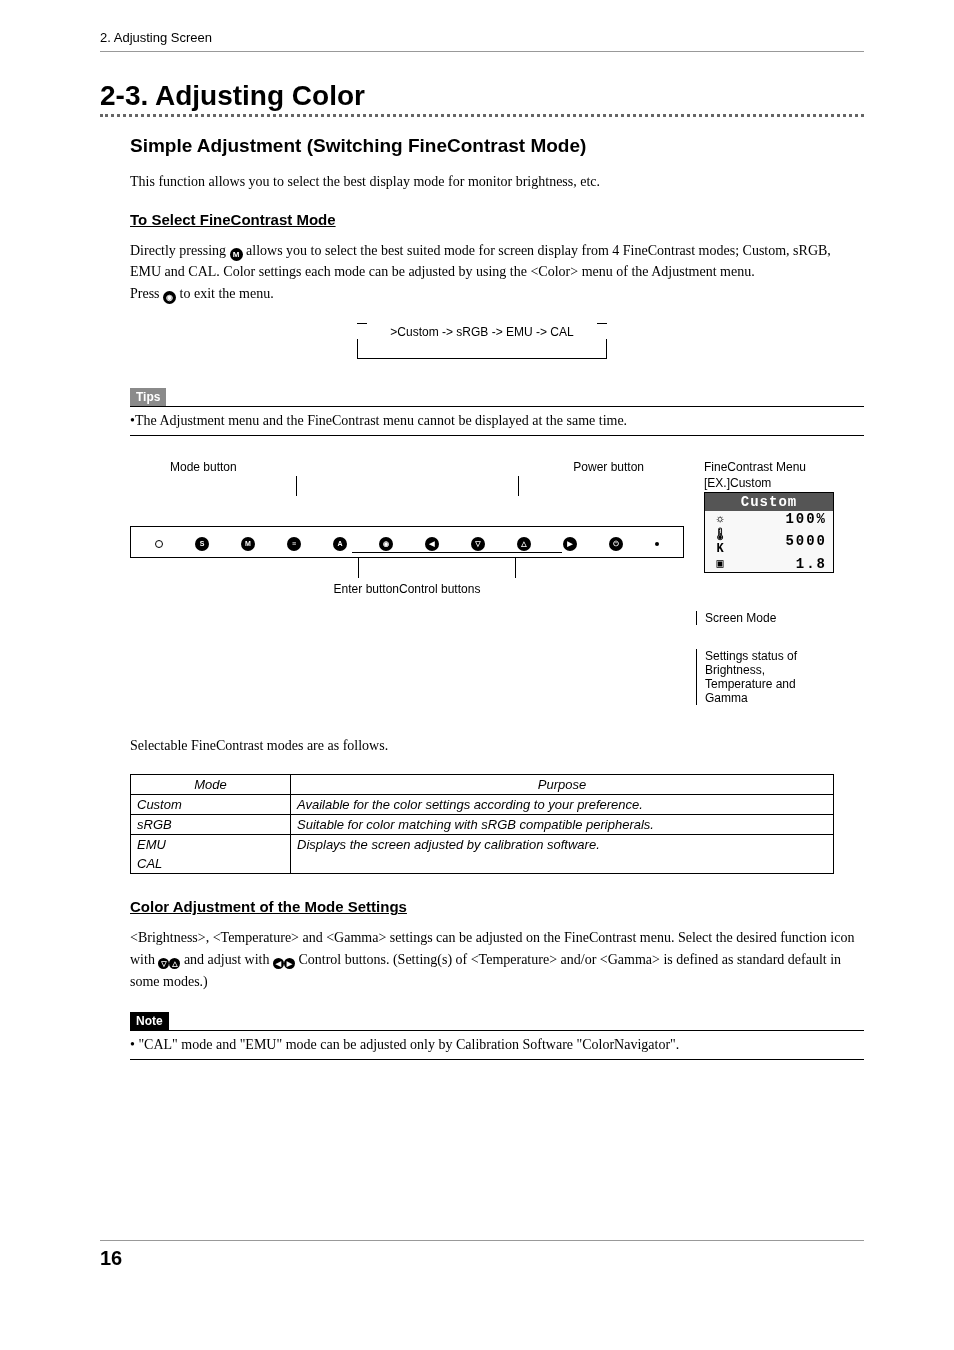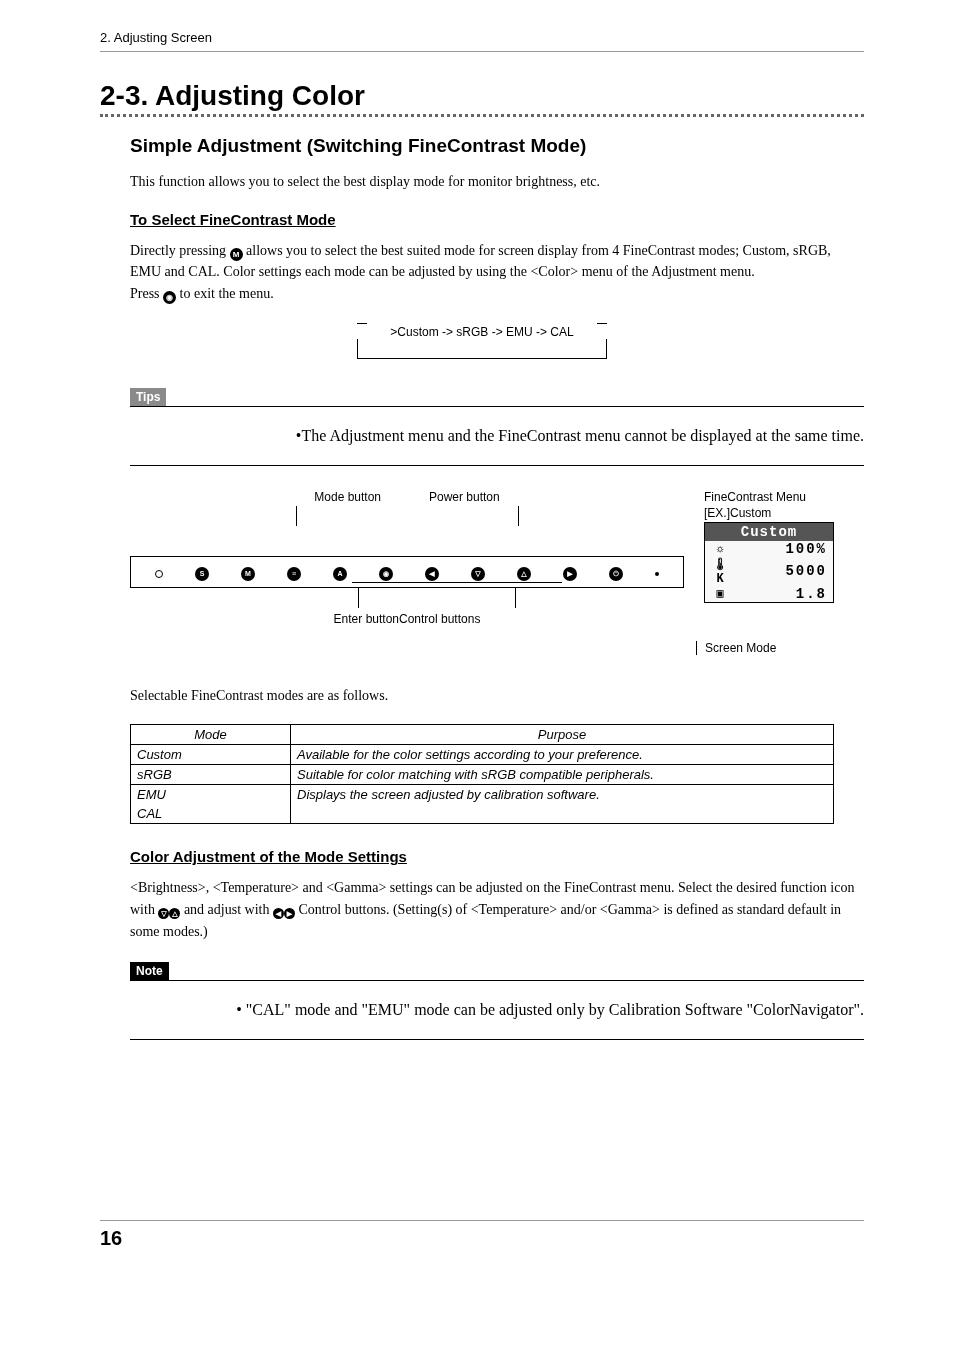--- a/index.html
+++ b/index.html
@@ -101,24 +101,23 @@
     color: #fff;
     padding: 2px 6px;
     margin-left: 30px;
   }
   .tips-tag { background: #8a8a8a; }
   .note-tag { background: #000; }
   .tips-block, .note-block {
     margin-left: 30px;
     border-top: 1px solid #000;
     border-bottom: 1px solid #000;
-    padding: 20px 0;
-    font-size: 16px;
+    padding: 6px 0;
+    font-size: 14px;
     margin-bottom: 24px;
-    text-align: right;
   }
   
   .diagram {
     margin: 0 30px 30px 30px;
     display: flex;
     gap: 20px;
     align-items: flex-start;
     font-family: Arial, sans-serif;
     font-size: 12px;
   }
@@ -135,21 +134,21 @@
   .btn-panel .led { width:8px; height:8px; border:1px solid #000; border-radius:50%; }
   .btn-panel .dot { width:4px; height:4px; background:#000; border-radius:50%; }
   .btn-panel .btn {
     width:14px; height:14px; border-radius:50%; background:#000; color:#fff;
     font-size:7px; font-family:Arial,sans-serif; font-weight:bold;
     display:flex; align-items:center; justify-content:center;
   }
   .btn-panel::after {
     content:""; position:absolute; left:40%; right:22%; bottom:4px; border-bottom:1px solid #000;
   }
-  .diag-labels-top { display:flex; justify-content:center; margin:0 40px 2px 40px;gap:48px;}
+  .diag-labels-top { display:flex; justify-content:space-between; margin:0 40px 2px 40px;gap:48px;}
   .diag-labels-bot { display:flex; justify-content:center; margin:4px 60px 0 60px;}
   .diag-lbl { font-size:12px; }
   .diag-right { display:flex; gap:10px; align-items:flex-start;flex-direction:column; }
   .fc-menu {
     font-family: 'Courier New', monospace;
     border:1px solid #000;
     background:#f8f8f8;
     width:130px;
     font-size:14px;
   }
@@ -274,20 +273,21 @@
             <span class="val">5000</span>
           </div>
           <div class="fc-row">
             <span class="ico">▣</span>
             <span class="val">1.8</span>
           </div>
         </div>
       </div>
       <div class="diag-right-text" style="padding-top:28px;">
         <div style="border-left:1px solid #000;padding-left:8px;margin-left:-8px;">Screen Mode</div>
+        <div class="t2" style="border-left:1px solid #000;padding-left:8px;margin-left:-8px;max-width:130px;">Settings status of Brightness, Temperature and Gamma</div>
       </div>
     </div>
   </div>
 
   <p class="body-p">Selectable FineContrast modes are as follows.</p>
 
   <table class="mode-table">
     <thead>
       <tr>
         <th style="width:160px;">Mode</th>

